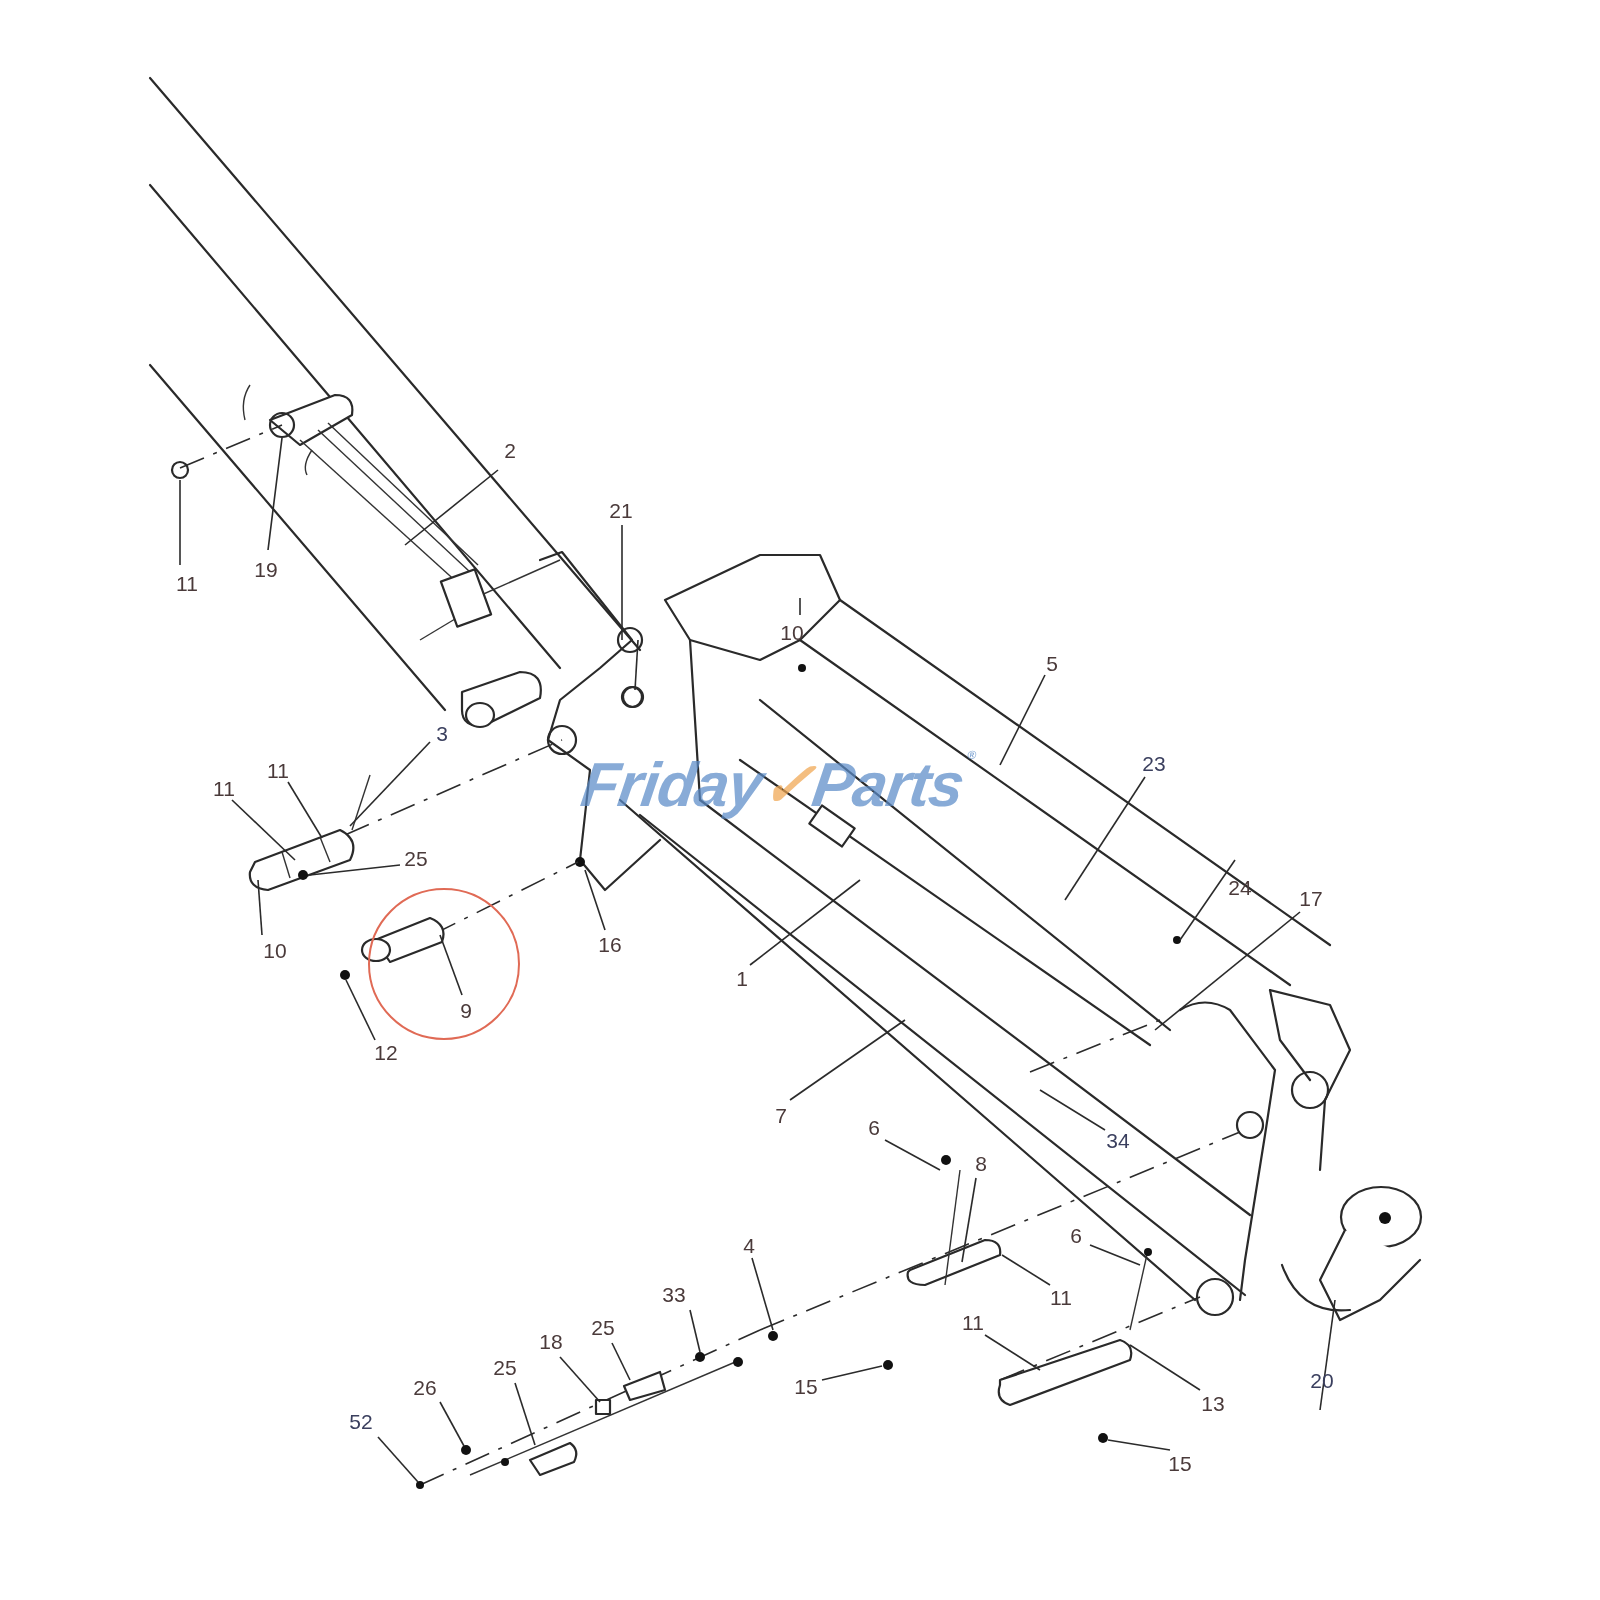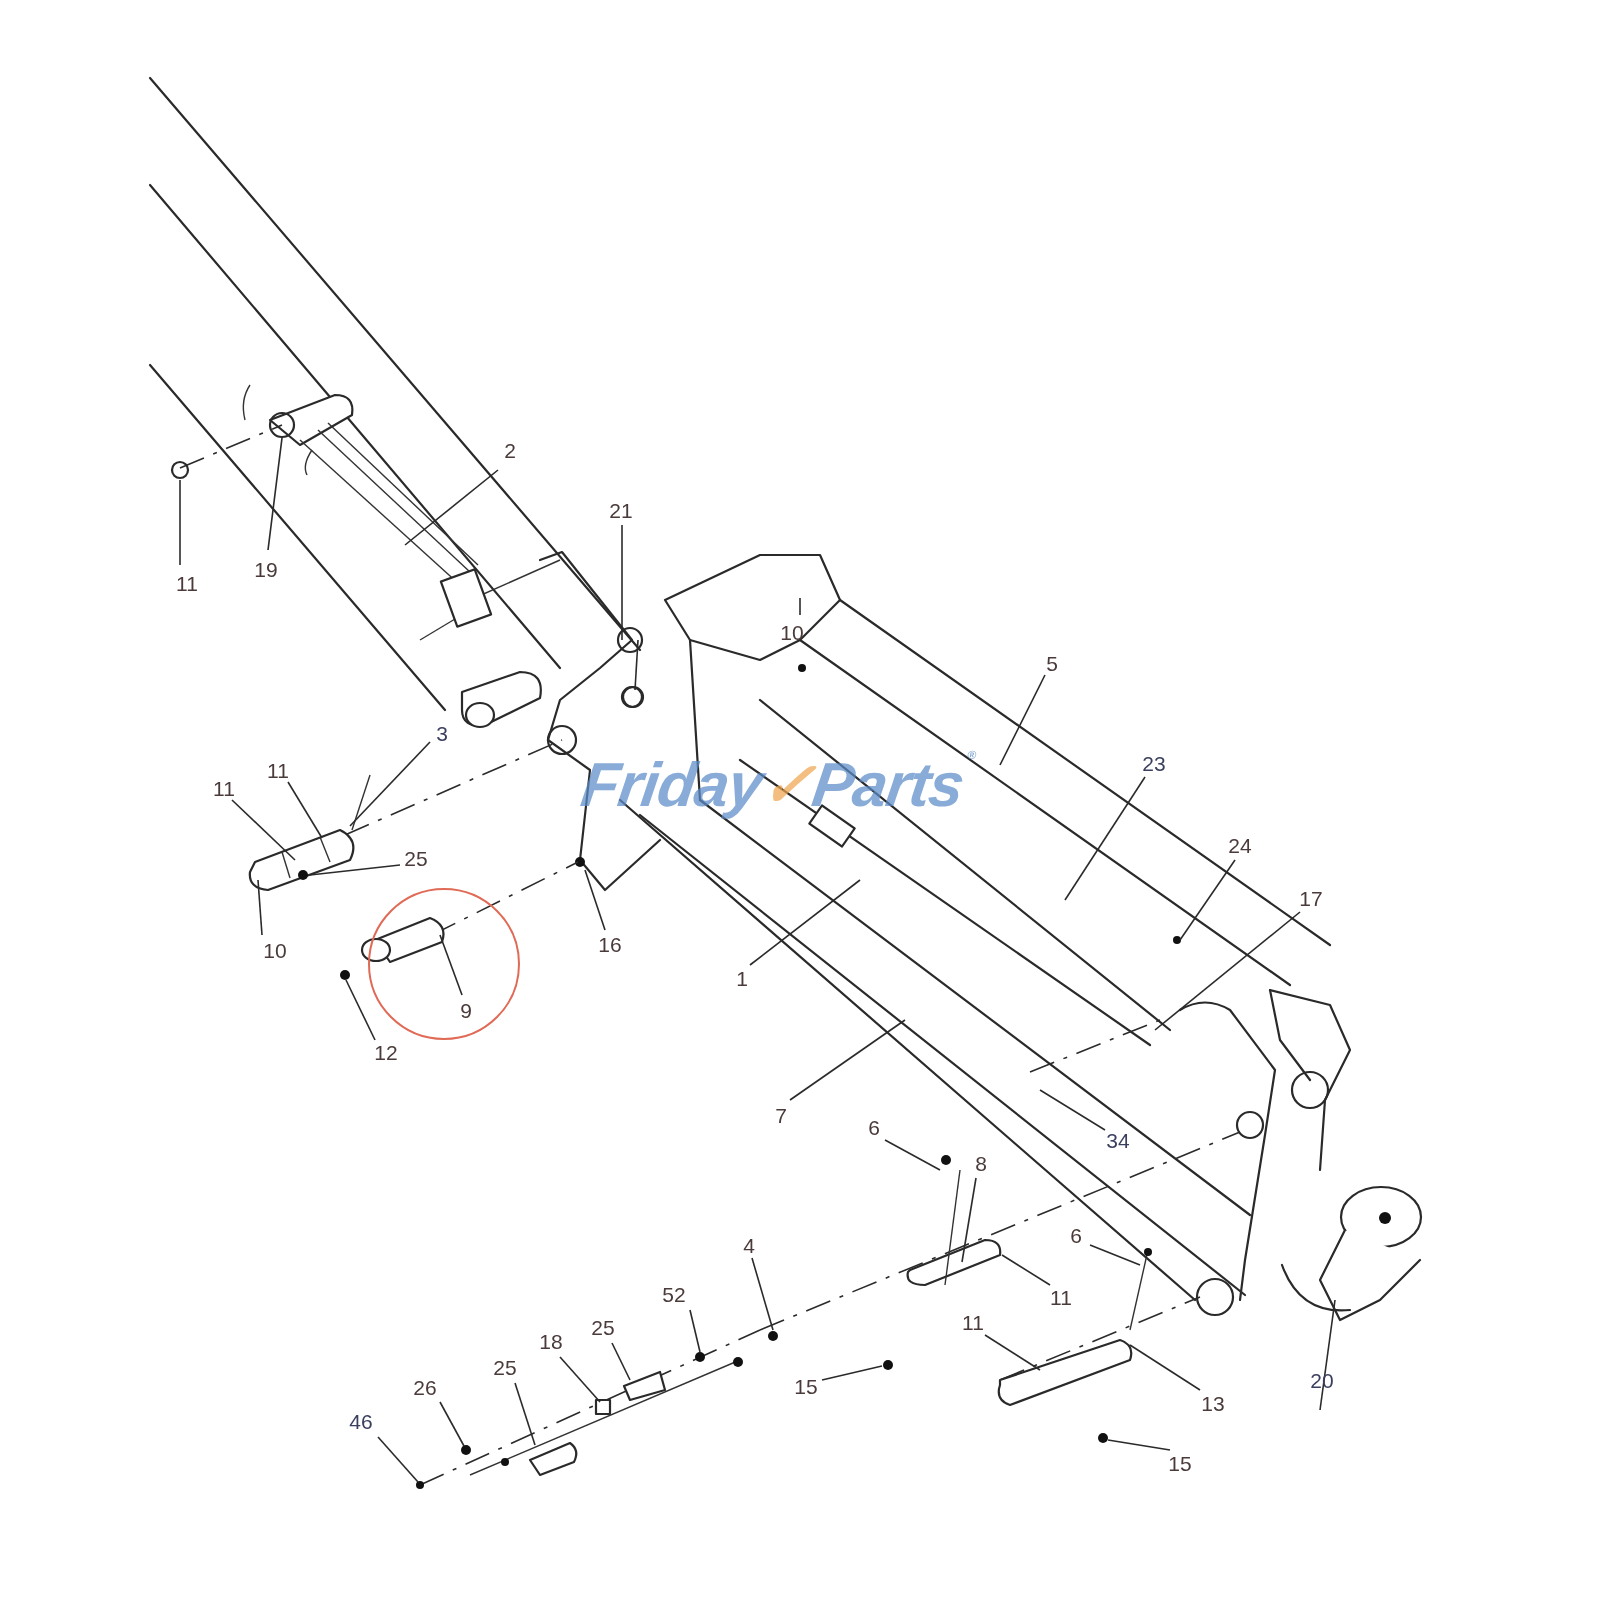--- a/index.html
+++ b/index.html
@@ -196,20 +196,20 @@
   <span class="callout" style="left:806px;top:1386px">15</span>
   <span class="callout" style="left:1180px;top:1463px">15</span>
   <span class="callout" style="left:610px;top:944px">16</span>
   <span class="callout" style="left:1311px;top:898px">17</span>
   <span class="callout" style="left:551px;top:1341px">18</span>
   <span class="callout" style="left:266px;top:569px">19</span>
   <span class="callout blue" style="left:1322px;top:1380px">20</span>
   <span class="callout" style="left:621px;top:510px">21</span>
   <span class="callout" style="left:416px;top:858px">25</span>
   <span class="callout blue" style="left:1154px;top:763px">23</span>
-  <span class="callout" style="left:1240px;top:845px">24</span>
+  <span class="callout" style="left:1240px;top:887px">24</span>
   <span class="callout" style="left:505px;top:1367px">25</span>
   <span class="callout" style="left:603px;top:1327px">25</span>
   <span class="callout" style="left:425px;top:1387px">26</span>
   <span class="callout blue" style="left:1118px;top:1140px">34</span>
-  <span class="callout" style="left:674px;top:1294px">52</span>
-  <span class="callout blue" style="left:361px;top:1421px">46</span>
+  <span class="callout" style="left:674px;top:1294px">33</span>
+  <span class="callout blue" style="left:361px;top:1421px">52</span>
 </div>
 
 </body></html>

